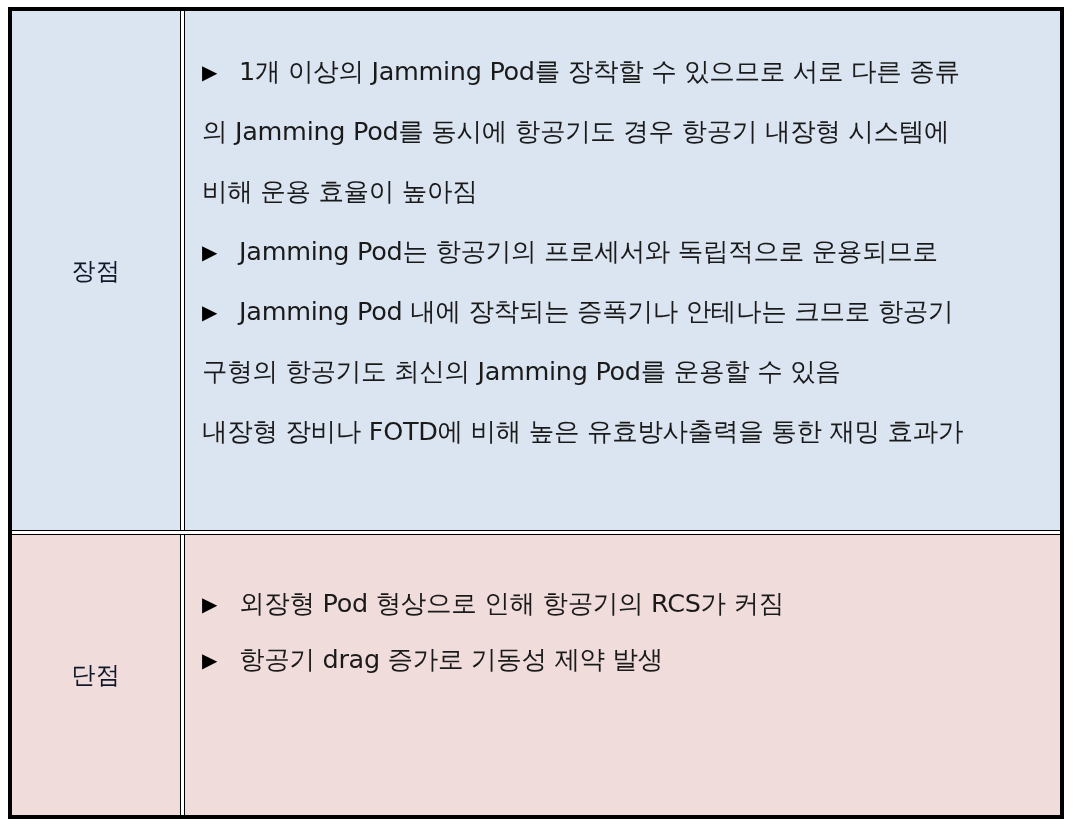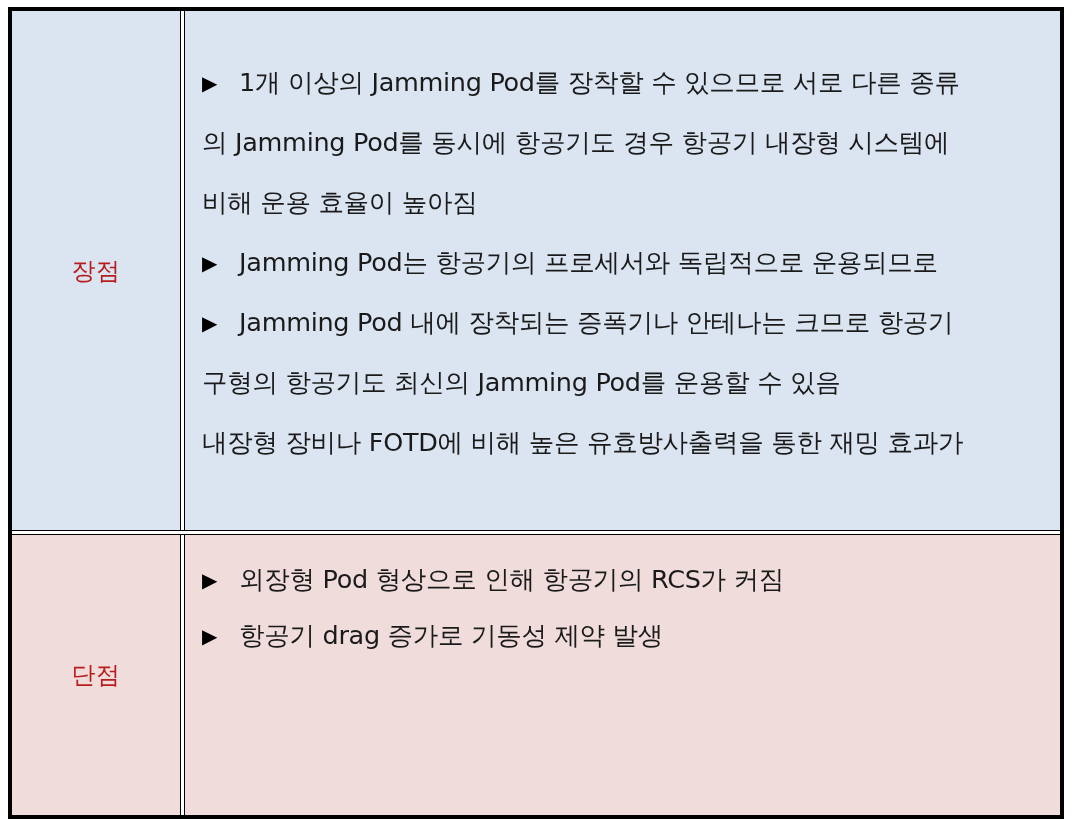--- a/index.html
+++ b/index.html
@@ -51,39 +51,39 @@
       background: #ffffff;
     }
     .label-cell {
       width: 168px;
       height: 100%;
       display: flex;
       align-items: center;
       justify-content: center;
       font-size: 24px;
       font-weight: 500;
-      color: #b91c1c;
+      color: #0f172a;
       letter-spacing: 0.5px;
     }
     .vsep {
       width: 5px;
       height: 100%;
       box-sizing: border-box;
       border-left: 1.5px solid #000;
       border-right: 1.5px solid #000;
       background: #ffffff;
     }
     .content-cell {
       flex: 1;
       box-sizing: border-box;
       padding-left: 17px;
       padding-right: 20px;
     }
-    .row.pros .content-cell { padding-top: 41px; }
-    .row.cons .content-cell { padding-top: 16px; }
+    .row.pros .content-cell { padding-top: 30px; }
+    .row.cons .content-cell { padding-top: 40px; }
     .line {
       font-size: 25.5px;
       white-space: nowrap;
       letter-spacing: -0.3px;
     }
     .row.pros .line {
       height: 60px;
       line-height: 60px;
     }
     .row.cons .line {

